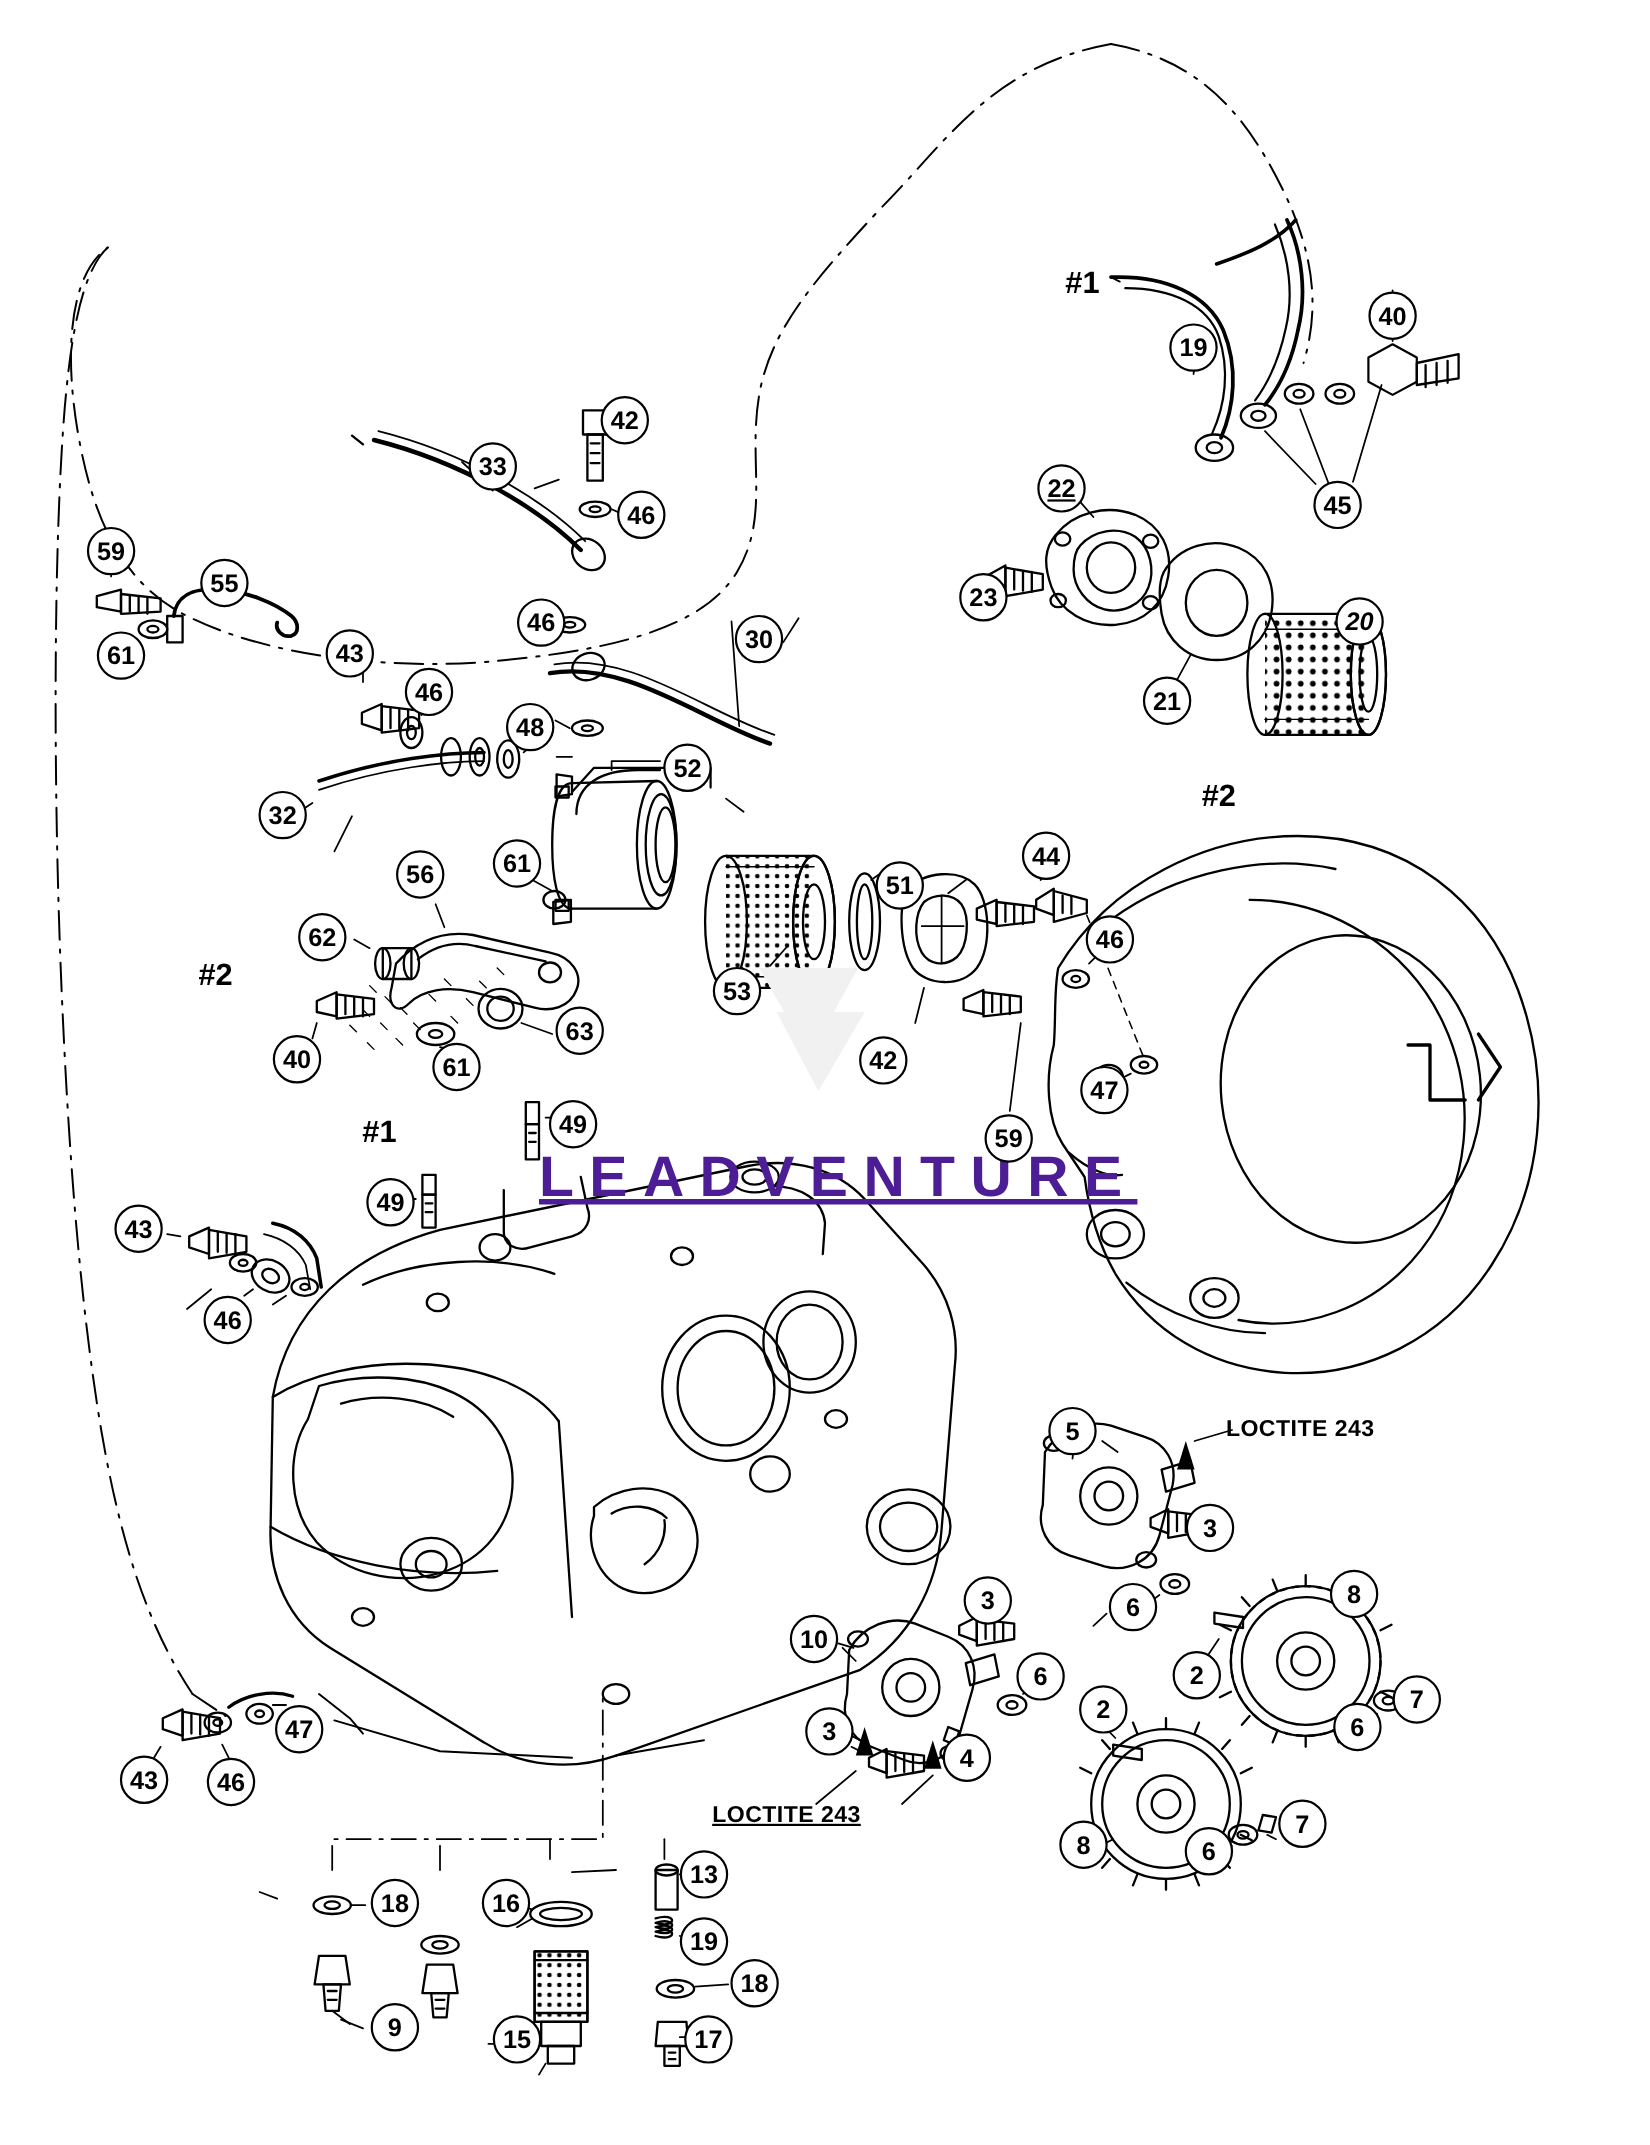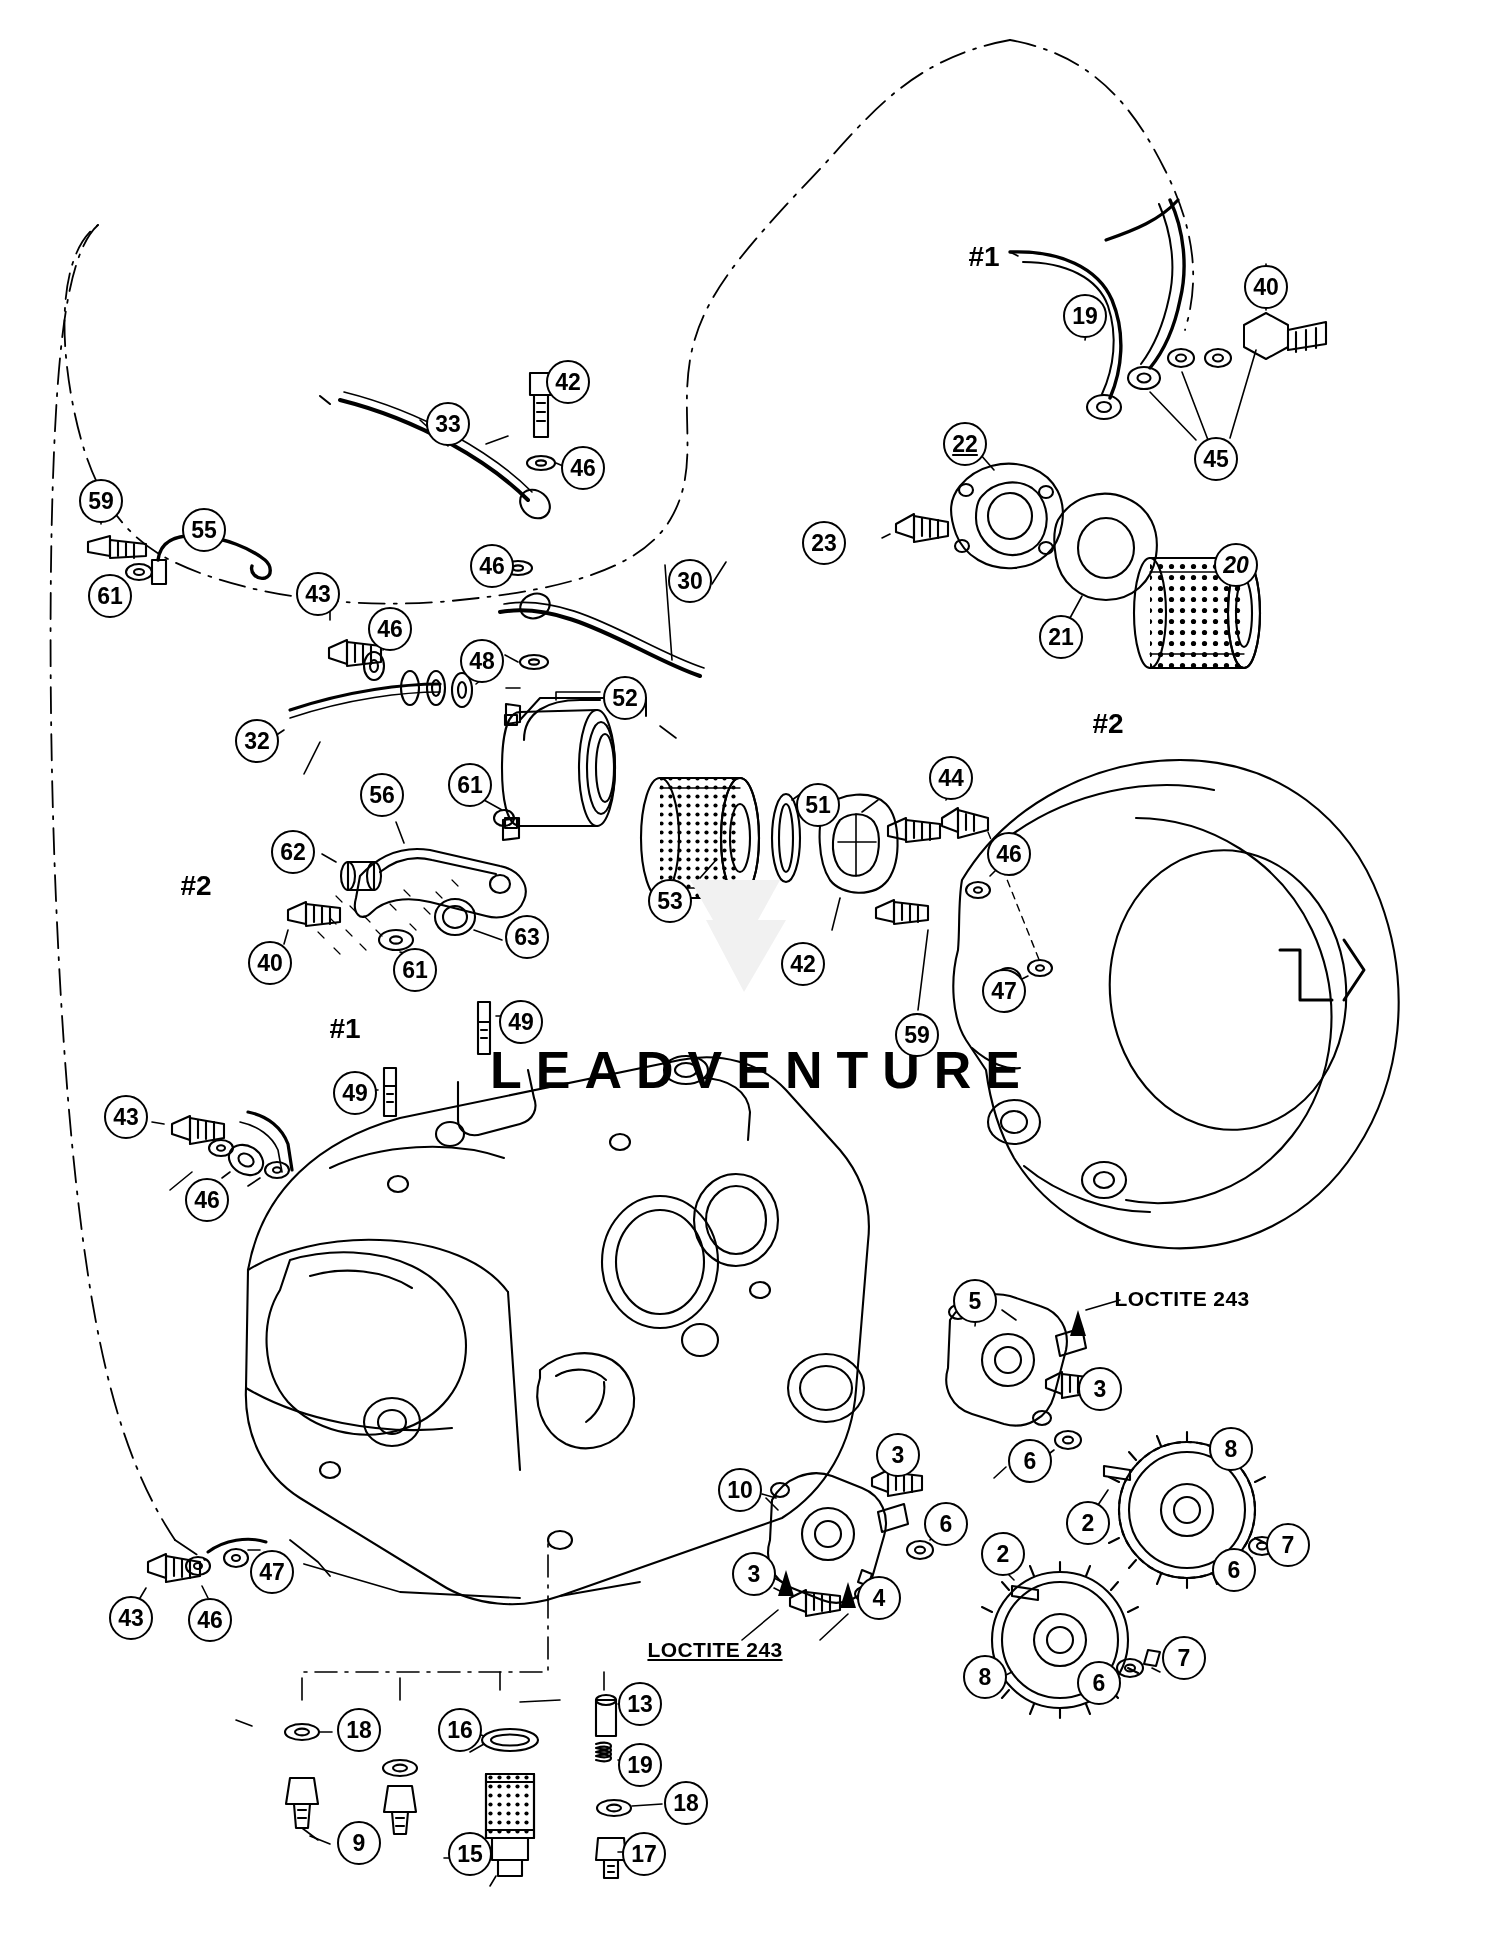--- a/index.html
+++ b/index.html
@@ -75,21 +75,22 @@
     color: #f0f0f0;
     fill: #f0f0f0;
     pointer-events: none;
   }
   #wm-text {
     left: 490px;
     top: 1040px;
     font-size: 52px;
     letter-spacing: 14px;
     font-weight: 700;
-    color: #000000;
+    color: #4c1d95;
+    text-decoration: underline;
   }
 </style>
 </head>
 <body>
 
 <div id="page">
 
   <svg id="diagram-svg" viewBox="0 0 1500 1950">
     <defs>
       <pattern id="mesh" width="9" height="9" patternUnits="userSpaceOnUse">
@@ -611,21 +612,21 @@
       <div class="callout" style="left: 640px; top: 1704px;">13</div>
       <div class="callout" style="left: 470px; top: 1854px;">15</div>
       <div class="callout" style="left: 460px; top: 1730px;">16</div>
       <div class="callout" style="left: 644px; top: 1854px;">17</div>
       <div class="callout" style="left: 359px; top: 1730px;">18</div>
       <div class="callout" style="left: 686px; top: 1803px;">18</div>
       <div class="callout" style="left: 640px; top: 1765px; text-align: right;">19</div>
       <div class="callout" style="left: 1236px; top: 565px; font-style: italic;">20</div>
       <div class="callout" style="left: 1061px; top: 637px;">21</div>
       <div class="callout" style="left: 965px; top: 444px; text-decoration: underline;">22</div>
-      <div class="callout" style="left: 824px; top: 543px;">23</div>
+      <div class="callout" style="left: 894px; top: 543px;">23</div>
       <div class="callout" style="left: 690px; top: 581px;">30</div>
       <div class="callout" style="left: 1085px; top: 316px;">19</div>
       <div class="callout" style="left: 257px; top: 741px;">32</div>
       <div class="callout" style="left: 448px; top: 424px;">33</div>
       <div class="callout" style="left: 1266px; top: 287px;">40</div>
       <div class="callout" style="left: 568px; top: 382px;">42</div>
       <div class="callout" style="left: 318px; top: 594px;">43</div>
       <div class="callout" style="left: 126px; top: 1117px;">43</div>
       <div class="callout" style="left: 131px; top: 1618px;">43</div>
       <div class="callout" style="left: 951px; top: 778px;">44</div>

